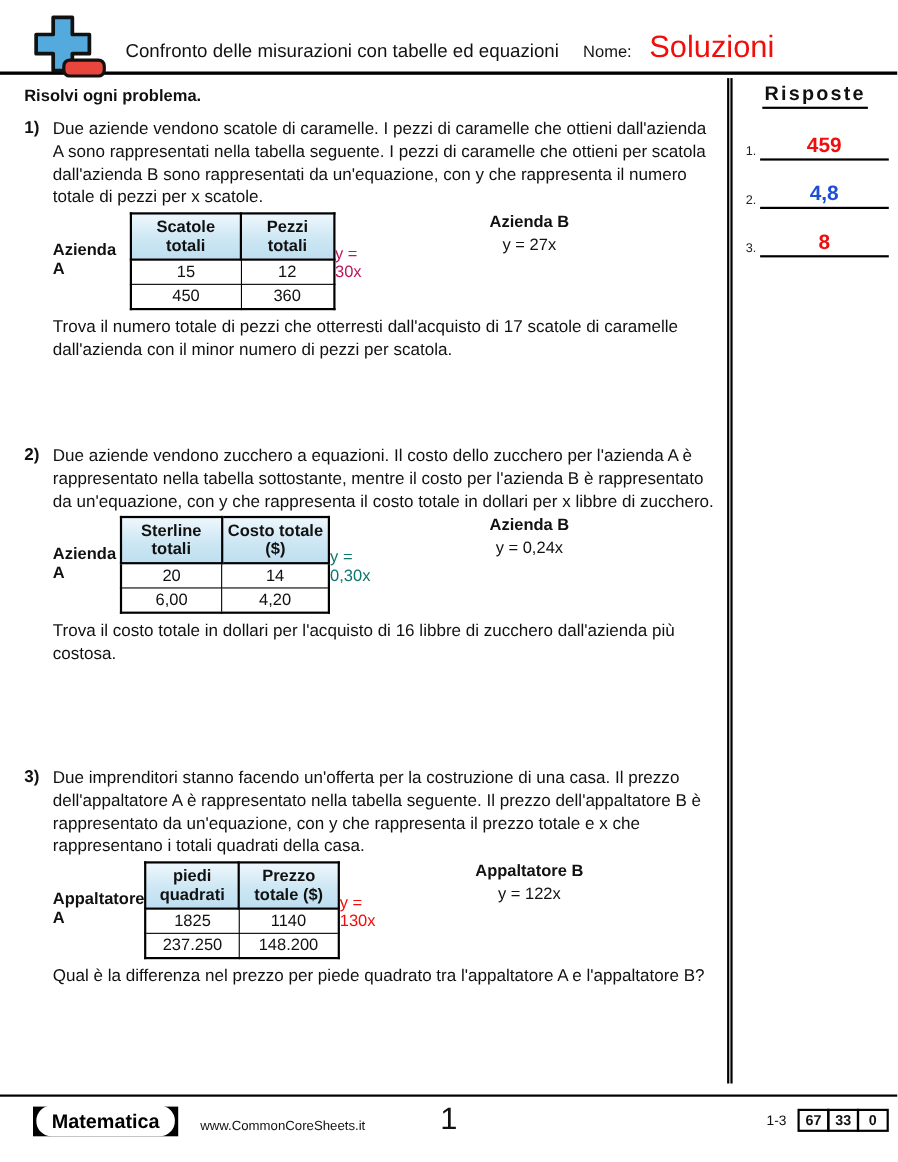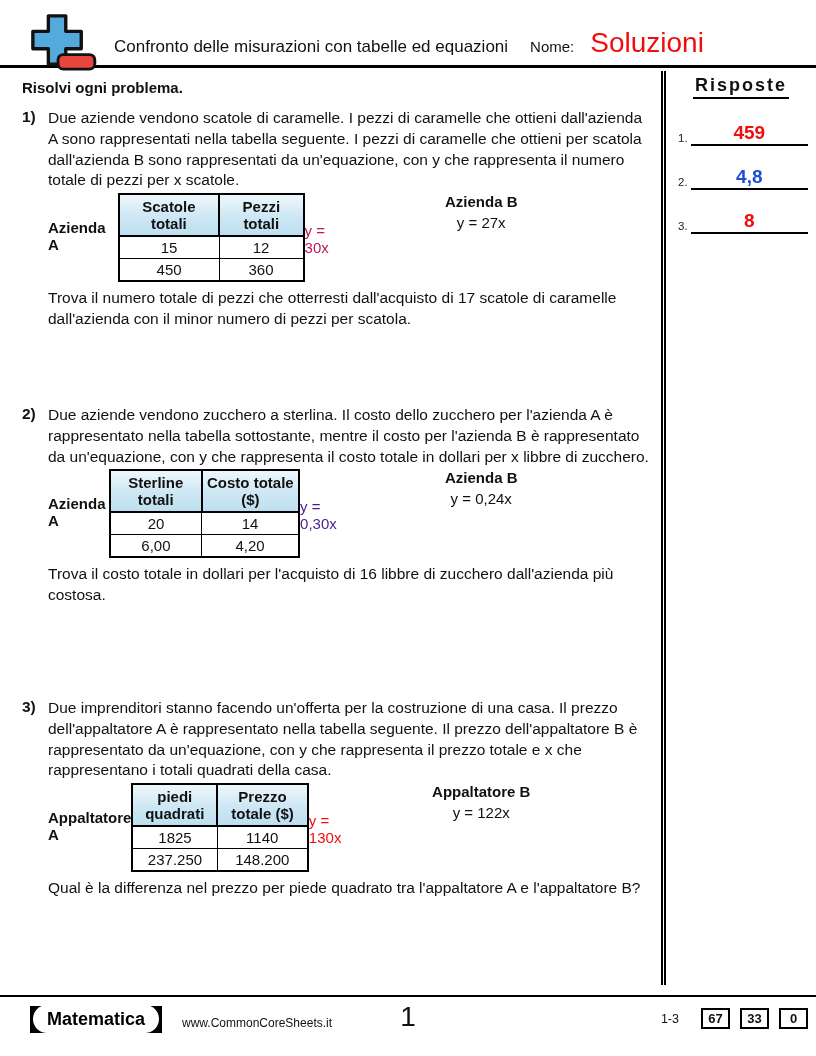--- a/index.html
+++ b/index.html
@@ -46,21 +46,21 @@
   .answer-item + .answer-item { margin-top:21px; }
   .anum { font-size:11.5px; color:#222; padding-bottom:2px; margin-right:3px; }
   .aline { flex:1; border-bottom:2px solid #000; }
   .aval { font-size:19px; font-weight:bold; line-height:1.1; padding-bottom:3px; }
   
   .footer { position:absolute; left:0; right:0; bottom:0; height:61px; border-top:2.5px solid #000; }
   .badge { position:absolute; left:30px; top:9px; background:#000; padding:3px; }
   .badge-pill { background:#fff; border-radius:16px; padding:4px 14px; font-size:18px; font-weight:bold; color:#000; }
   .url { position:absolute; left:182px; top:19px; font-size:12px; }
   .page-num { position:absolute; left:0; right:0; top:4px; text-align:center; font-size:28px; }
-  .stats { position:absolute; right:8px; top:11px; display:flex; align-items:center;gap:12px; }
+  .stats { position:absolute; right:8px; top:11px; display:flex; align-items:center; }
   .range { font-size:12.5px; margin-right:10px; }
   .score-box { border:2px solid #000; font-size:13px; padding:1px 0; width:29px; text-align:center;font-weight:bold; }
   .score-box + .score-box { margin-left:-2px; }
 </style>
 </head>
 <body>
 
 <div class="page">
 
   <div class="header">
@@ -113,21 +113,21 @@
               <div class="eq">y = 27x</div>
             </div>
           </div>
           <p class="ptext question">Trova il numero totale di pezzi che otterresti dall'acquisto di 17 scatole di caramelle dall'azienda con il minor numero di pezzi per scatola.</p>
         </div>
       </section>
 
       <section class="problem mh2">
         <div class="pnum">2)</div>
         <div class="pbody">
-          <p class="ptext">Due aziende vendono zucchero a sterlina. Il costo dello zucchero per l'azienda A è rappresentato nella tabella sottostante, mentre il costo per l'azienda B è rappresentato da un'equazione, con y che rappresenta il costo totale in dollari per x libbre di zucchero.</p>
+          <p class="ptext">Due aziende vendono zucchero a equazioni. Il costo dello zucchero per l'azienda A è rappresentato nella tabella sottostante, mentre il costo per l'azienda B è rappresentato da un'equazione, con y che rappresenta il costo totale in dollari per x libbre di zucchero.</p>
           <div class="cols">
             <div class="col-table">
               <div class="tbl-title">Azienda A</div>
               <table class="dtable">
                 <thead>
                     <tr>
                   <th>Sterline totali</th>
                   <th>Costo totale ($)</th>
                 </tr>
                   </thead>
@@ -135,21 +135,21 @@
                   <tr>
                     <td>20</td>
                     <td>14</td>
                   </tr>
                   <tr>
                     <td>6,00</td>
                     <td>4,20</td>
                   </tr>
                 </tbody>
               </table>
-              <div class="sol-eq" style="color:#4c1d95">y = 0,30x</div>
+              <div class="sol-eq" style="color:#0f766e">y = 0,30x</div>
             </div>
             <div class="col-eq">
               <div class="tbl-title">Azienda B</div>
               <div class="eq">y = 0,24x</div>
             </div>
           </div>
           <p class="ptext question">Trova il costo totale in dollari per l'acquisto di 16 libbre di zucchero dall'azienda più costosa.</p>
         </div>
       </section>
 

